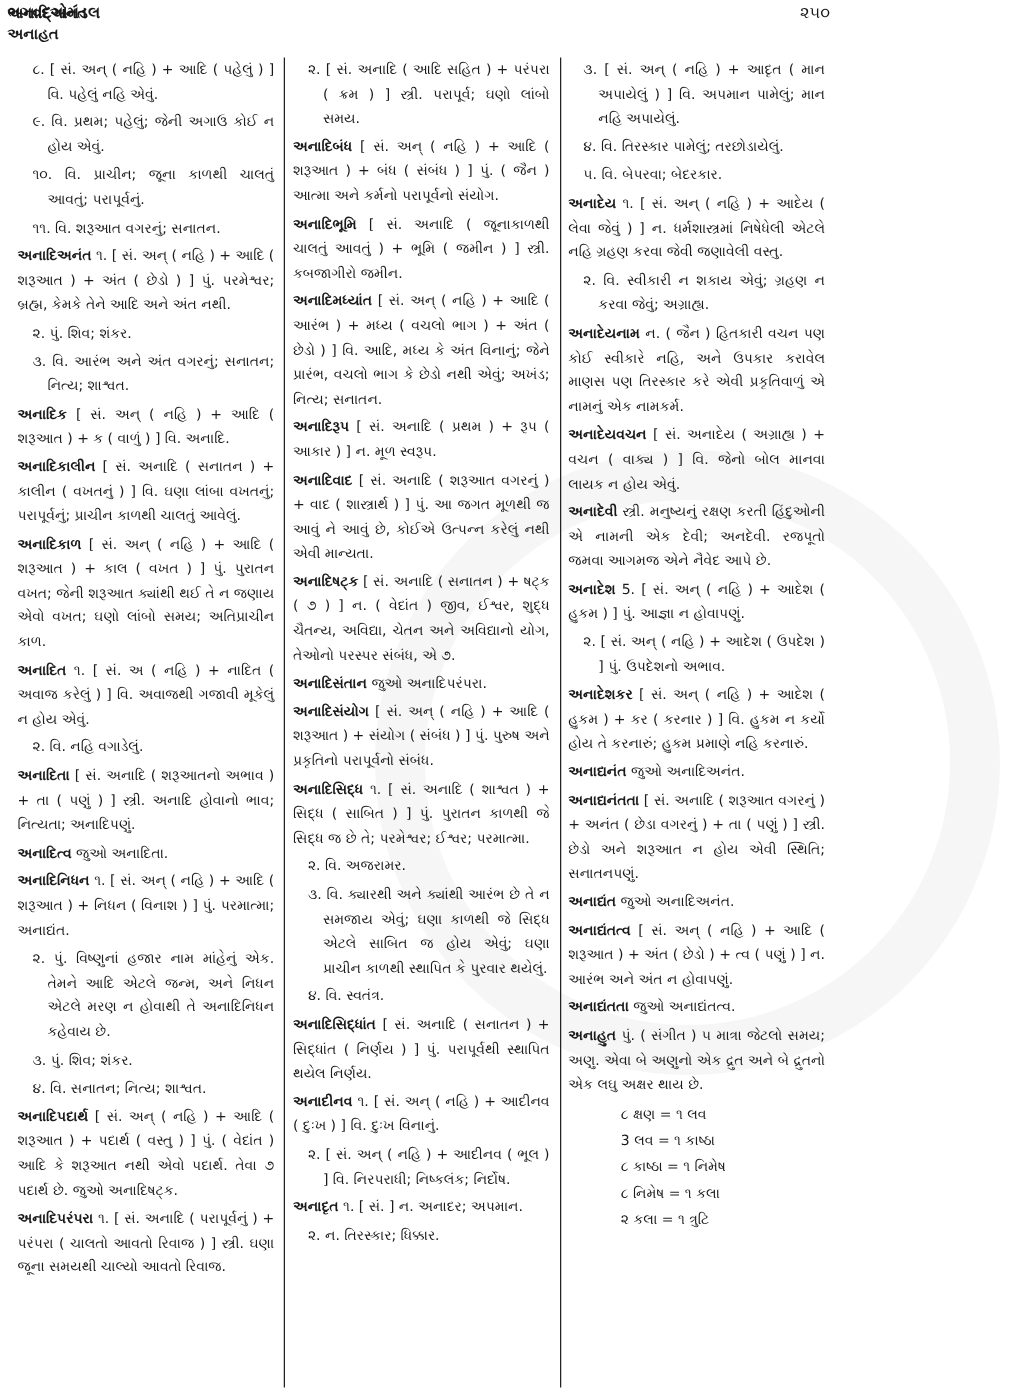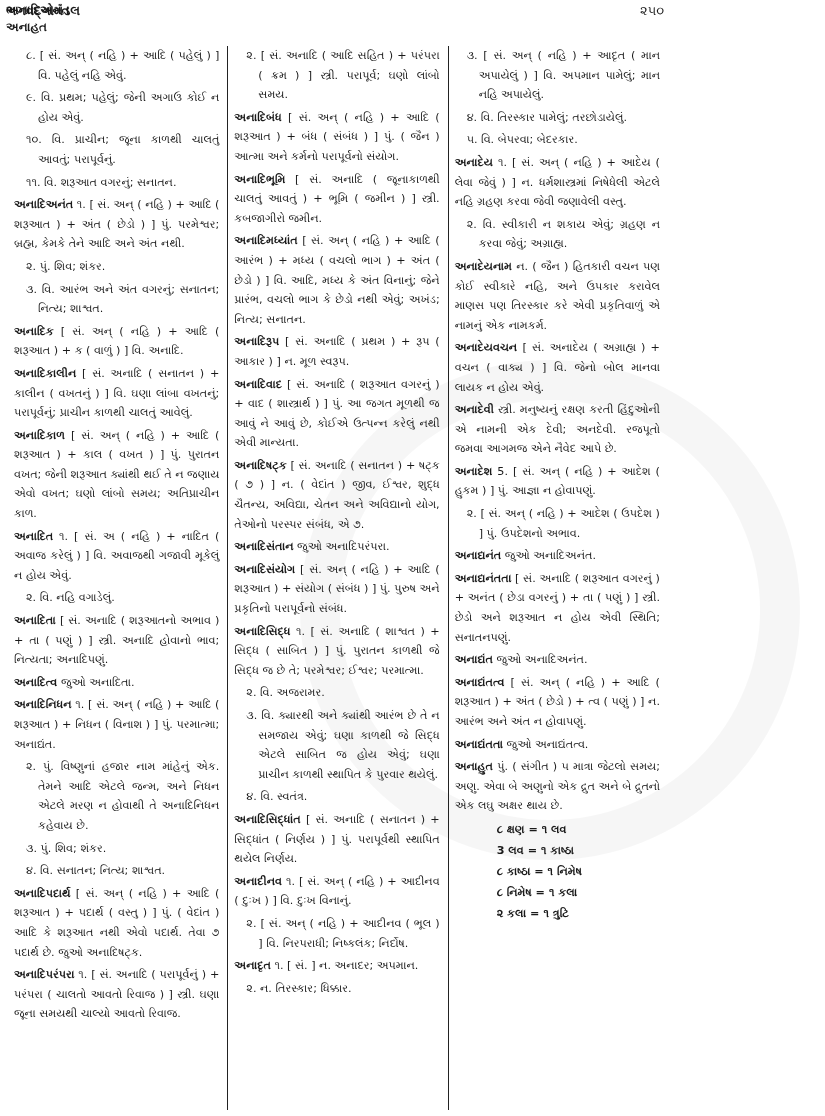--- a/index.html
+++ b/index.html
@@ -20,21 +20,21 @@
   .hdr-left { position: absolute; left: 0; top: 0; font-weight: bold; font-size: 12px; line-height: 17px; }
   .hdr-center { position: absolute; left: 0; right: 0; top: 0; text-align: left; font-weight: bold; font-size: 13px; line-height: 17px; }
   .hdr-right { position: absolute; right: 0; top: 0; font-weight: normal; font-size: 13px; line-height: 17px; }
   .cols { position: absolute; top: 46px; left: 8px; right: 6px; bottom: 6px; display: flex; justify-content: center; }
   .col { flex: 1; padding: 0 8px 0 6px; font-size: 11.2px; line-height: 19.6px; text-align: justify; overflow: hidden; }
   .col + .col { border-left: 1.5px solid #222; }
   .entry { margin-bottom: 3px; }
   .entry .hw { font-weight: bold; }
   .entry .body { }
   .sense { margin-left: 12px; text-indent: -12px; padding-left: 12px; }
-  .table-row { padding-left: 42px; font-weight: bold; line-height: 21px; }
+  .table-row { padding-left: 42px; font-weight: normal; line-height: 21px; }
 </style>
 </head>
 <body>
 
 <div class="page">
   <div class="watermark"></div>
 
   <div class="hdr">
     <div class="hdr-left">
       <div>અનાદિઅનંત</div>
@@ -91,20 +91,21 @@
         <div class="entry sense">૩. [ સં. અન્ ( નહિ ) + આદૃત ( માન અપાયેલું ) ] વિ. અપમાન પામેલું; માન નહિ અપાયેલું.</div>
         <div class="entry sense">૪. વિ. તિરસ્કાર પામેલું; તરછોડાયેલું.</div>
         <div class="entry sense">૫. વિ. બેપરવા; બેદરકાર.</div>
         <div class="entry"><span class="hw">અનાદેય</span> <span class="body">૧. [ સં. અન્ ( નહિ ) + આદેય ( લેવા જેવું ) ] ન. ધર્મશાસ્ત્રમાં નિષેધેલી એટલે નહિ ગ્રહણ કરવા જેવી જણાવેલી વસ્તુ.</span></div>
         <div class="entry sense">૨. વિ. સ્વીકારી ન શકાય એવું; ગ્રહણ ન કરવા જેવું; અગ્રાહ્ય.</div>
         <div class="entry"><span class="hw">અનાદેયનામ</span> <span class="body">ન. ( જૈન ) હિતકારી વચન પણ કોઈ સ્વીકારે નહિ, અને ઉપકાર કરાવેલ માણસ પણ તિરસ્કાર કરે એવી પ્રકૃતિવાળું એ નામનું એક નામકર્મ.</span></div>
         <div class="entry"><span class="hw">અનાદેયવચન</span> <span class="body">[ સં. અનાદેય ( અગ્રાહ્ય ) + વચન ( વાક્ય ) ] વિ. જેનો બોલ માનવા લાયક ન હોય એવું.</span></div>
         <div class="entry"><span class="hw">અનાદેવી</span> <span class="body">સ્ત્રી. મનુષ્યનું રક્ષણ કરતી હિંદુઓની એ નામની એક દેવી; અનદેવી. રજપૂતો જમવા આગમજ એને નૈવેદ આપે છે.</span></div>
         <div class="entry"><span class="hw">અનાદેશ</span> <span class="body">5. [ સં. અન્ ( નહિ ) + આદેશ ( હુકમ ) ] પું. આજ્ઞા ન હોવાપણું.</span></div>
         <div class="entry sense">૨. [ સં. અન્ ( નહિ ) + આદેશ ( ઉપદેશ ) ] પું. ઉપદેશનો અભાવ.</div>
+        <div class="entry"><span class="hw">અનાદેશકર</span> <span class="body">[ સં. અન્ ( નહિ ) + આદેશ ( હુકમ ) + કર ( કરનાર ) ] વિ. હુકમ ન કર્યો હોય તે કરનારું; હુકમ પ્રમાણે નહિ કરનારું.</span></div>
         <div class="entry"><span class="hw">અનાદ્યનંત</span> <span class="body">જુઓ અનાદિઅનંત.</span></div>
         <div class="entry"><span class="hw">અનાદ્યનંતતા</span> <span class="body">[ સં. અનાદિ ( શરૂઆત વગરનું ) + અનંત ( છેડા વગરનું ) + તા ( પણું ) ] સ્ત્રી. છેડો અને શરૂઆત ન હોય એવી સ્થિતિ; સનાતનપણું.</span></div>
         <div class="entry"><span class="hw">અનાદ્યંત</span> <span class="body">જુઓ અનાદિઅનંત.</span></div>
         <div class="entry"><span class="hw">અનાદ્યંતત્વ</span> <span class="body">[ સં. અન્ ( નહિ ) + આદિ ( શરૂઆત ) + અંત ( છેડો ) + ત્વ ( પણું ) ] ન. આરંભ અને અંત ન હોવાપણું.</span></div>
         <div class="entry"><span class="hw">અનાદ્યંતતા</span> <span class="body">જુઓ અનાદ્યંતત્વ.</span></div>
         <div class="entry"><span class="hw">અનાહુત</span> <span class="body">પું. ( સંગીત ) ૫ માત્રા જેટલો સમય; અણુ. એવા બે અણુનો એક દ્રુત અને બે દ્રુતનો એક લઘુ અક્ષર થાય છે.</span></div>
         <div class="table-row">૮ ક્ષણ = ૧ લવ</div>
         <div class="table-row">3 લવ = ૧ કાષ્ઠા</div>
         <div class="table-row">૮ કાષ્ઠા = ૧ નિમેષ</div>
         <div class="table-row">૮ નિમેષ = ૧ કલા</div>

